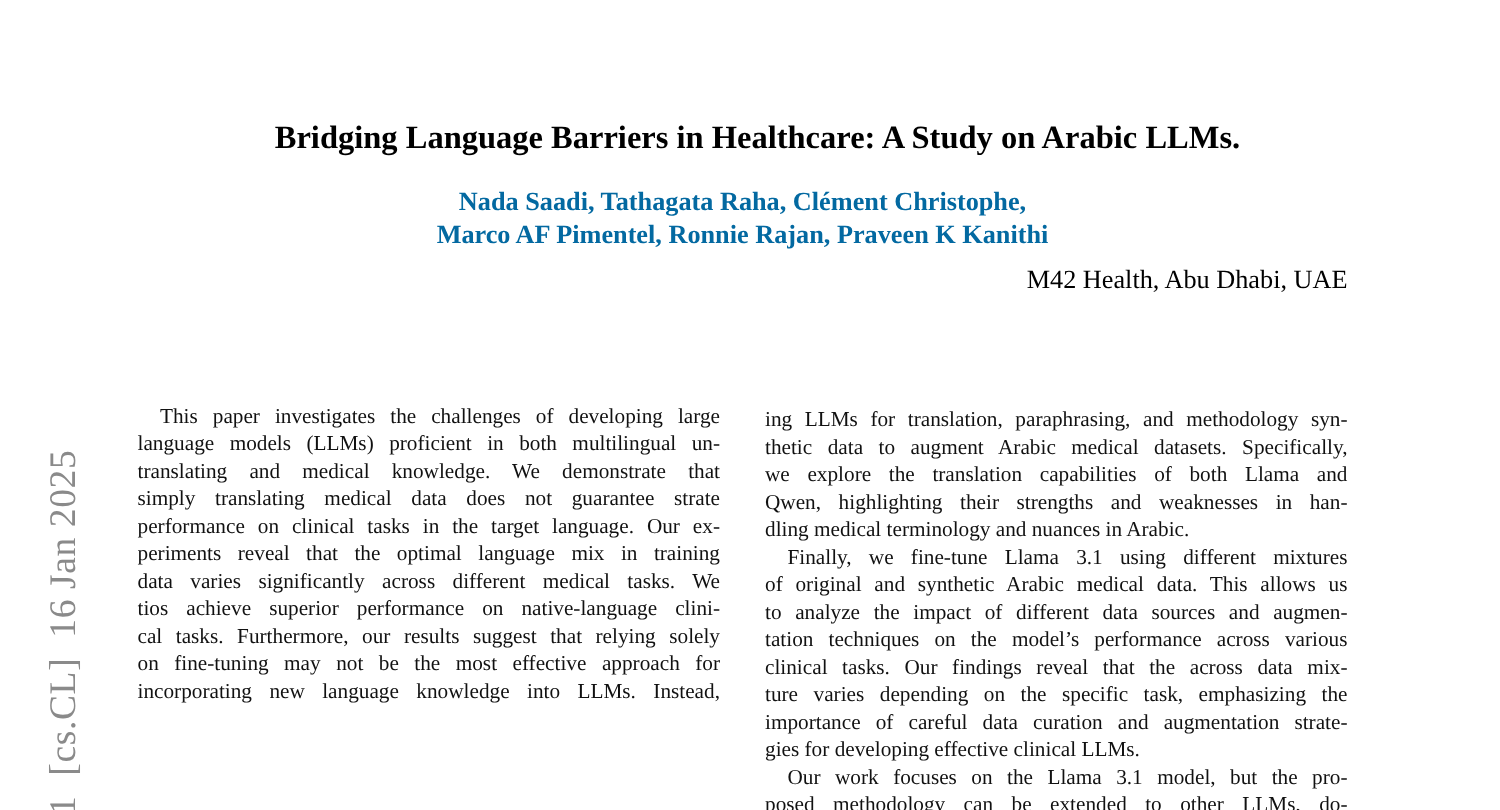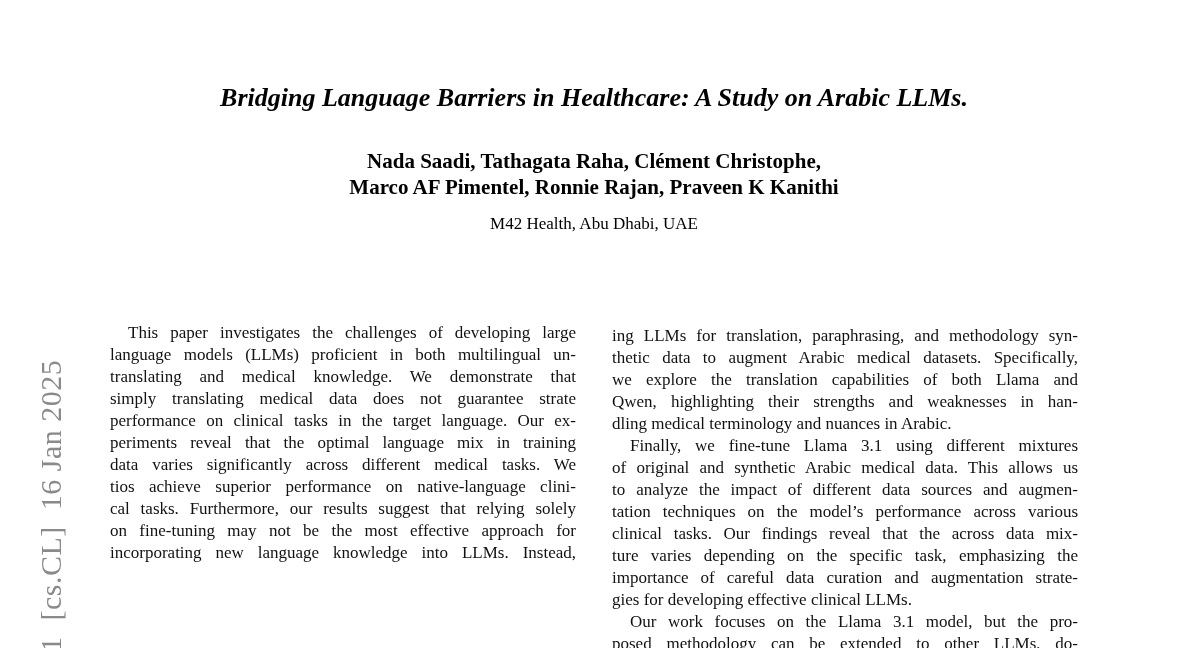--- a/index.html
+++ b/index.html
@@ -30,46 +30,45 @@
     white-space: pre;
     color: #8a8a8a;
   }
 
   
   .paper-title {
     position: absolute;
     left: 110px;
     top: 82px;
     width: 968px;
-    margin: 0;
+    margin: 12px;
     text-align: center;
     font-size: 26px;
     line-height: 32px;
     font-weight: bold;
     color: #000000;
-    font-style: italic;
   }
   .authors {
     position: absolute;
     left: 110px;
     top: 148px;
     width: 968px;
     text-align: center;
     font-size: 21px;
     line-height: 26px;
     font-weight: bold;
-    color: #000000;
+    color: #0369a1;
   }
   .affiliation {
     position: absolute;
     left: 110px;
     top: 213px;
     width: 968px;
-    text-align: center;
-    font-size: 17px;
+    text-align: right;
+    font-size: 21px;
     line-height: 21px;
     color: #000000;
   }
 
   
   .col {
     position: absolute;
     width: 466px;
     font-size: 17px;
     line-height: 22px;

